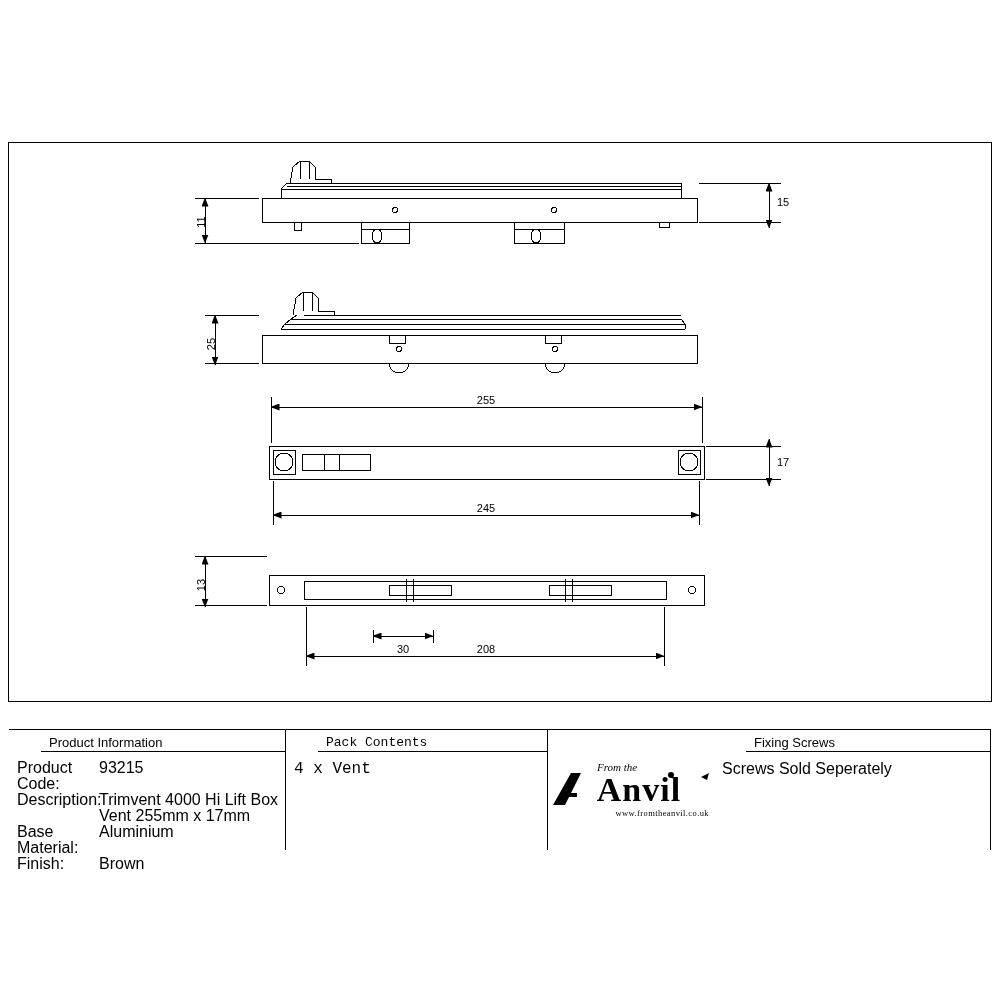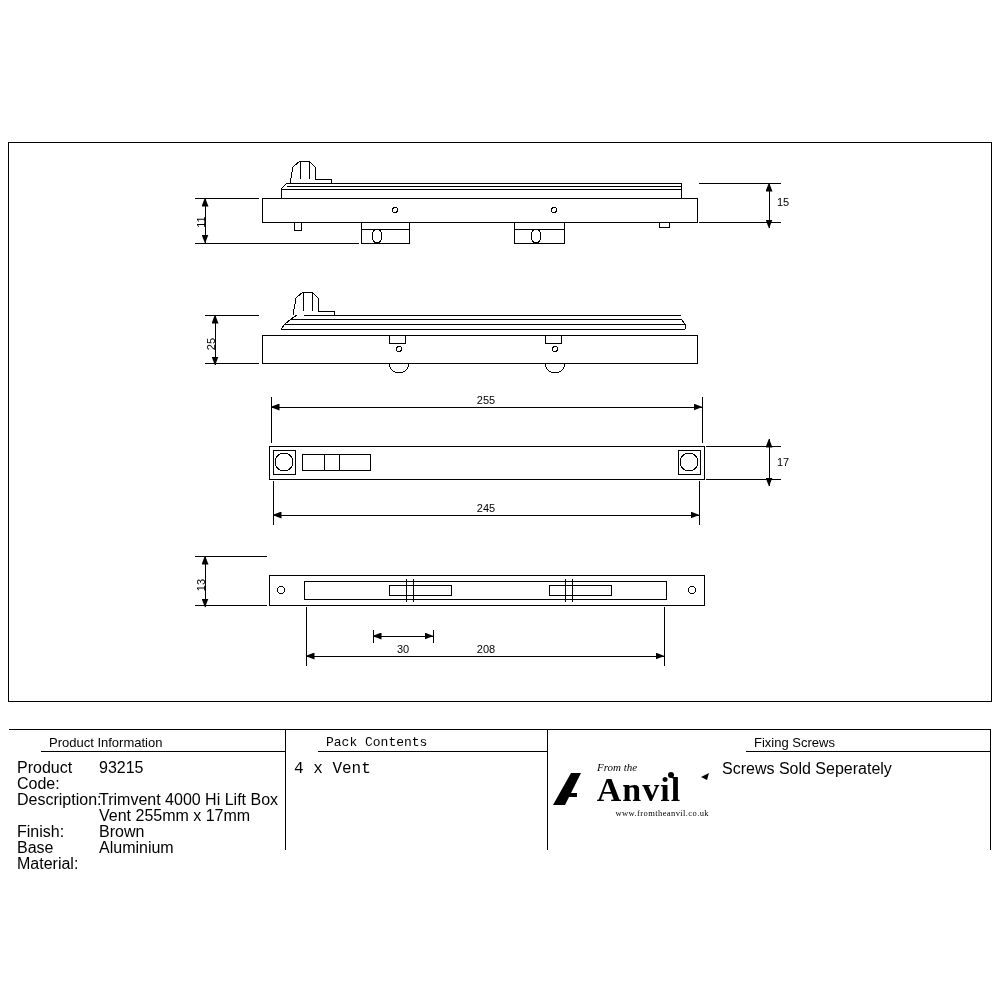--- a/index.html
+++ b/index.html
@@ -323,26 +323,26 @@
         </div>
         <div class="spec-row">
           <div class="spec-label">Description:</div>
           <div class="spec-value">Trimvent 4000 Hi Lift Box</div>
         </div>
         <div class="spec-row">
           <div class="spec-label"></div>
           <div class="spec-value cont">Vent 255mm x 17mm</div>
         </div>
         <div class="spec-row">
+          <div class="spec-label">Base Material:</div>
+          <div class="spec-value">Aluminium</div>
+        </div>
+        <div class="spec-row">
           <div class="spec-label">Finish:</div>
           <div class="spec-value">Brown</div>
-        </div>
-        <div class="spec-row">
-          <div class="spec-label">Base Material:</div>
-          <div class="spec-value">Aluminium</div>
         </div>
       </div>
     </div>
 
     <div class="col col-pack">
       <div class="col-head">Pack Contents</div>
       <div class="col-body">
         <div>4 x Vent</div>
       </div>
     </div>

